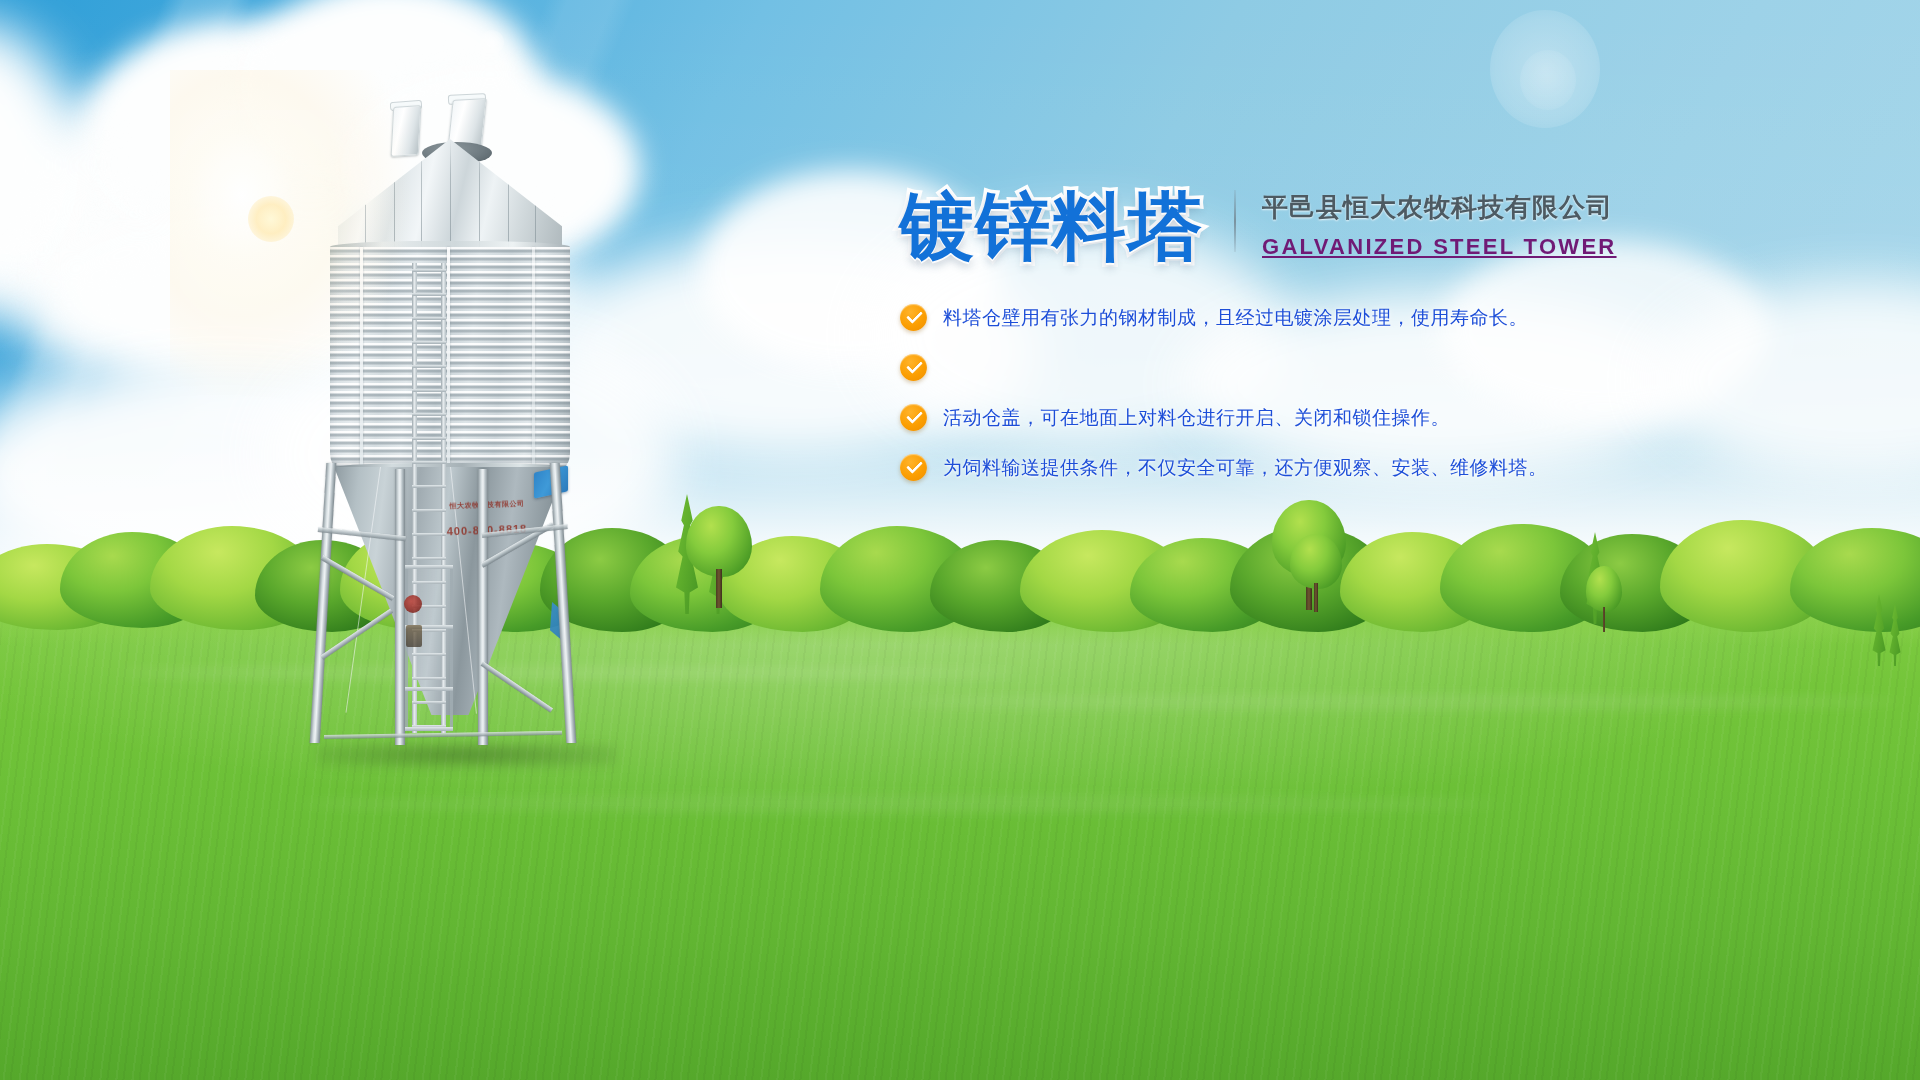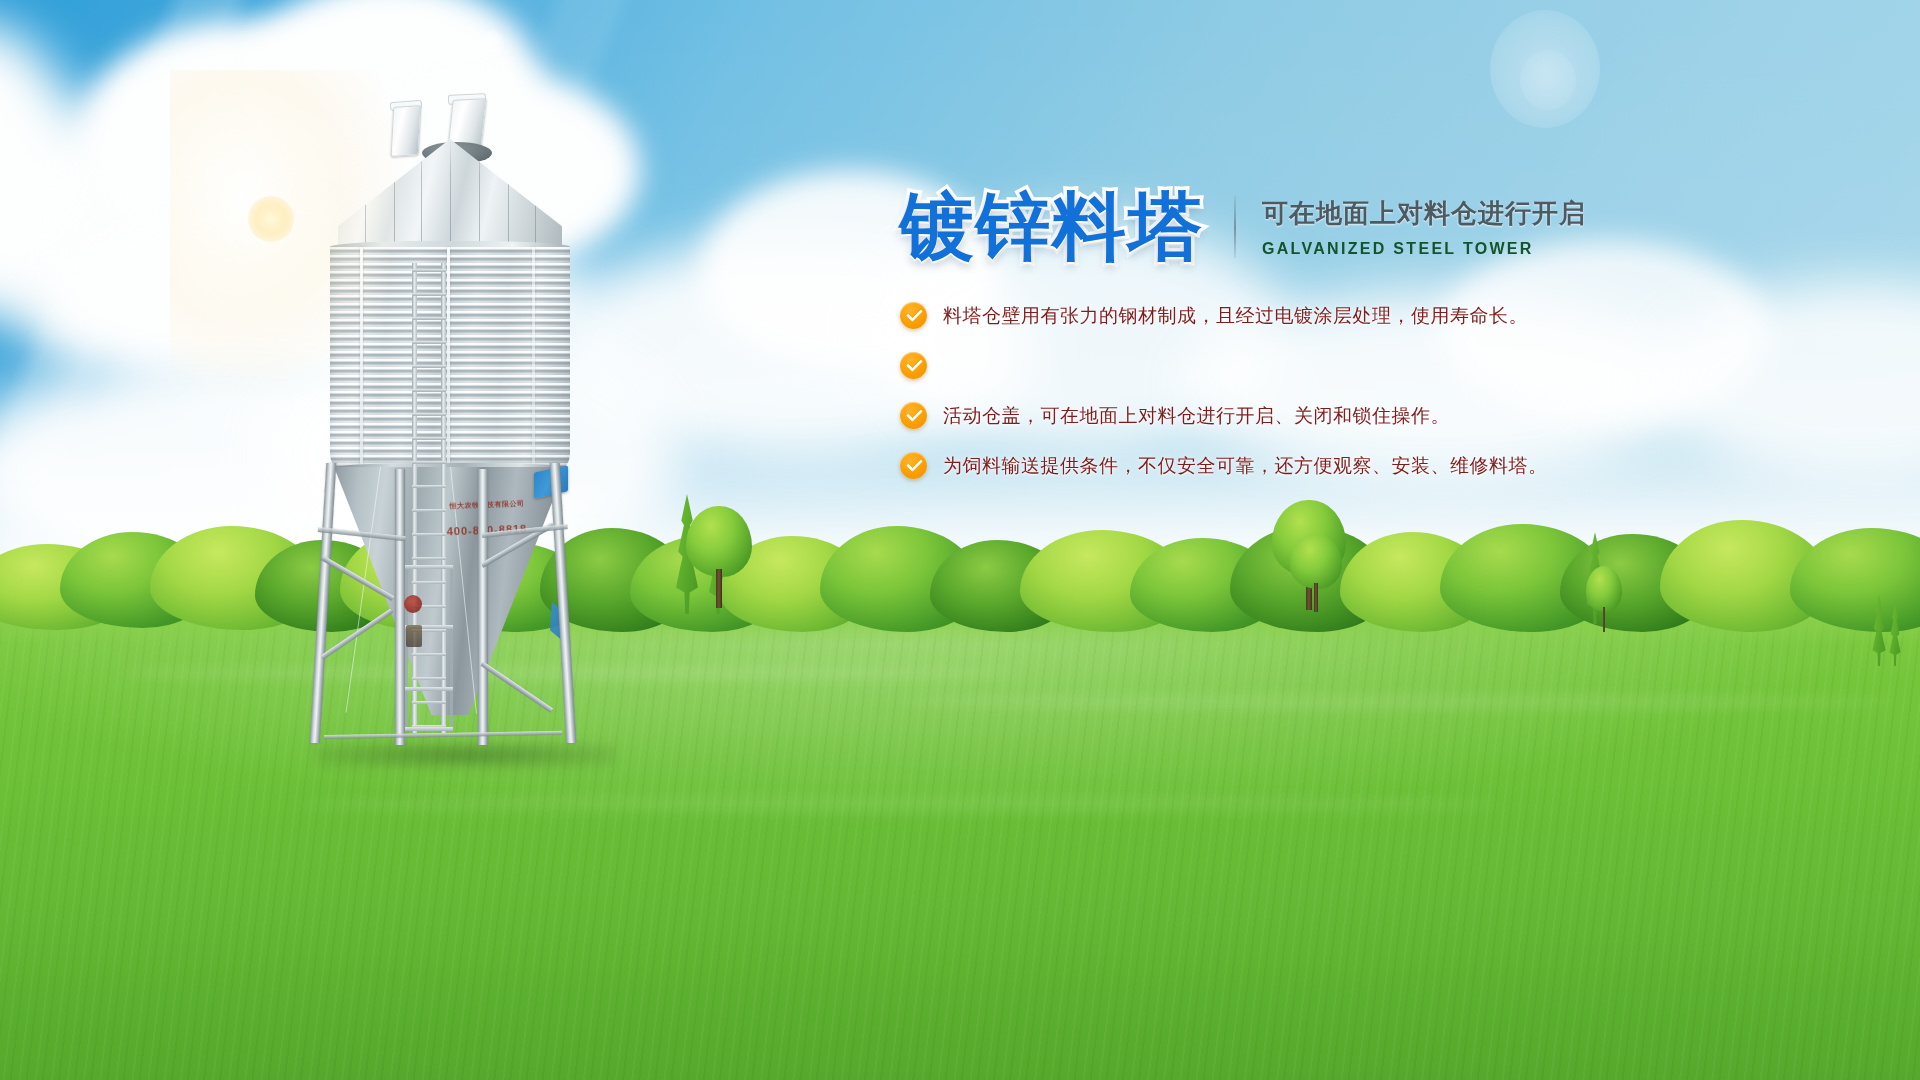--- a/index.html
+++ b/index.html
@@ -302,21 +302,21 @@
   }
   .silo-shadow {
     position:absolute; left:316px; top:742px; width:300px; height:26px;
     background:radial-gradient(ellipse at 50% 50%, rgba(40,70,25,.40) 0%, rgba(40,70,25,.16) 55%, rgba(40,70,25,0) 100%);
     filter:blur(5px); pointer-events:none;
   }
 
   
   #panel { position:absolute; left:900px; top:190px; width:800px; }
 
-  .title-row { display:flex; align-items:flex-end; gap:0; }
+  .title-row { display:flex; gap:0; }
   .main-title {
     font-size:74px; line-height:1; font-weight:bold;
     color:#1271d8;
     letter-spacing:2px;
     -webkit-text-stroke:7px #ffffff;
     paint-order:stroke fill;
     text-shadow:
       0 2px 0 rgba(255,255,255,.9),
       0 5px 9px rgba(60,90,120,.30);
     white-space:nowrap;
@@ -325,22 +325,22 @@
     width:2px; height:62px; margin:0 26px 6px 30px;
     background:linear-gradient(to bottom, rgba(120,135,145,.15), rgba(110,125,135,.75), rgba(120,135,145,.15));
   }
   .co-block { padding-bottom:6px; }
   .co-name {
     font-size:26px; font-weight:bold; color:#4d5a62;
     letter-spacing:1px; white-space:nowrap;
     text-shadow:0 1px 2px rgba(255,255,255,.8);
   }
   .co-en {
-    margin-top:9px; font-size:16px; font-weight:bold; color:#14532d;
-    letter-spacing:2.3px; white-space:nowrap;
+    margin-top:9px; font-size:22px; font-weight:bold; color:#701a75;
+    letter-spacing:2.3px; white-space:nowrap;text-decoration:underline;
   }
 
   
   .pill {
     margin-top:36px;
     display:inline-flex; align-items:center; justify-content:center;
     height:54px; padding:0 42px;
     background:linear-gradient(to bottom,#2e86e0 0%,#1f74d4 55%,#1a68c6 100%);
     border-radius:27px;
     color:#ffffff; font-size:25px; font-weight:bold; letter-spacing:1.5px;
@@ -362,21 +362,21 @@
     position:relative;
   }
   .chk::after {
     content:""; position:absolute; left:7px; top:7px;
     width:12px; height:6px;
     border-left:3px solid #fff; border-bottom:3px solid #fff;
     transform:rotate(-45deg);
     border-radius:1px;
   }
   .feature-text {
-    font-size:19px; color:#7f1d1d; letter-spacing:.5px; white-space:nowrap;
+    font-size:19px; color:#1d4ed8; letter-spacing:.5px; white-space:nowrap;
     text-shadow:0 1px 2px rgba(255,255,255,.95), 0 0 6px rgba(255,255,255,.85);
   }
 </style>
 </head>
 <body>
 
 <div id="stage">
 
   <div class="sky"></div>
   <div class="sky-streaks"></div>
@@ -570,21 +570,21 @@
   <div class="silo-glare"></div>
   <div class="rainbow-glare"></div>
   <div class="sun-spot"></div>
 
   <div id="panel">
 
     <div class="title-row">
       <div class="main-title">镀锌料塔</div>
       <div class="title-divider"></div>
       <div class="co-block">
-        <div class="co-name">可在地面上对料仓进行开启</div>
+        <div class="co-name">平邑县恒大农牧科技有限公司</div>
         <div class="co-en">GALVANIZED STEEL TOWER</div>
       </div>
     </div>
 
 
     <div class="features">
       <div class="feature">
         <span class="chk"></span>
         <span class="feature-text">料塔仓壁用有张力的钢材制成，且经过电镀涂层处理，使用寿命长。</span>
       </div>

